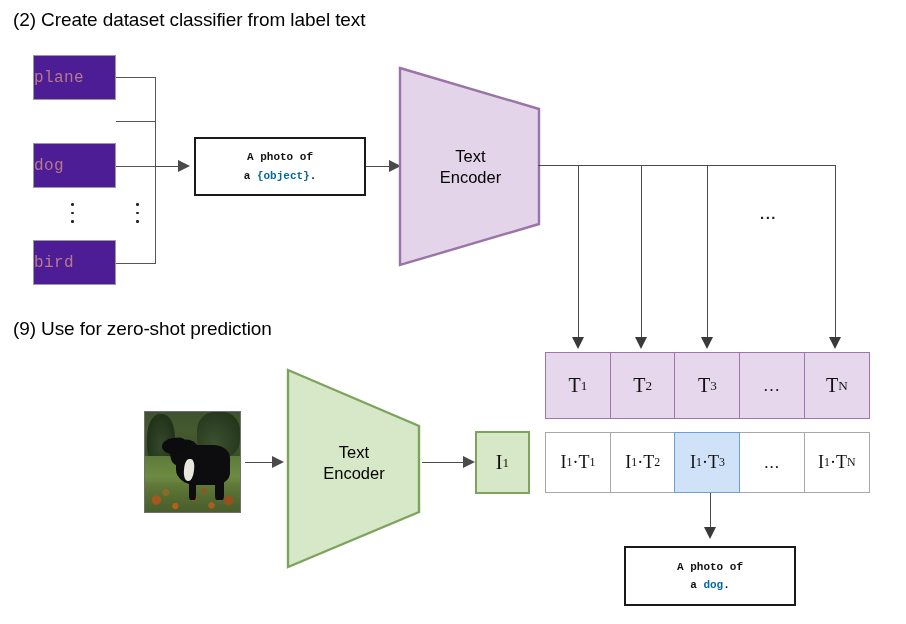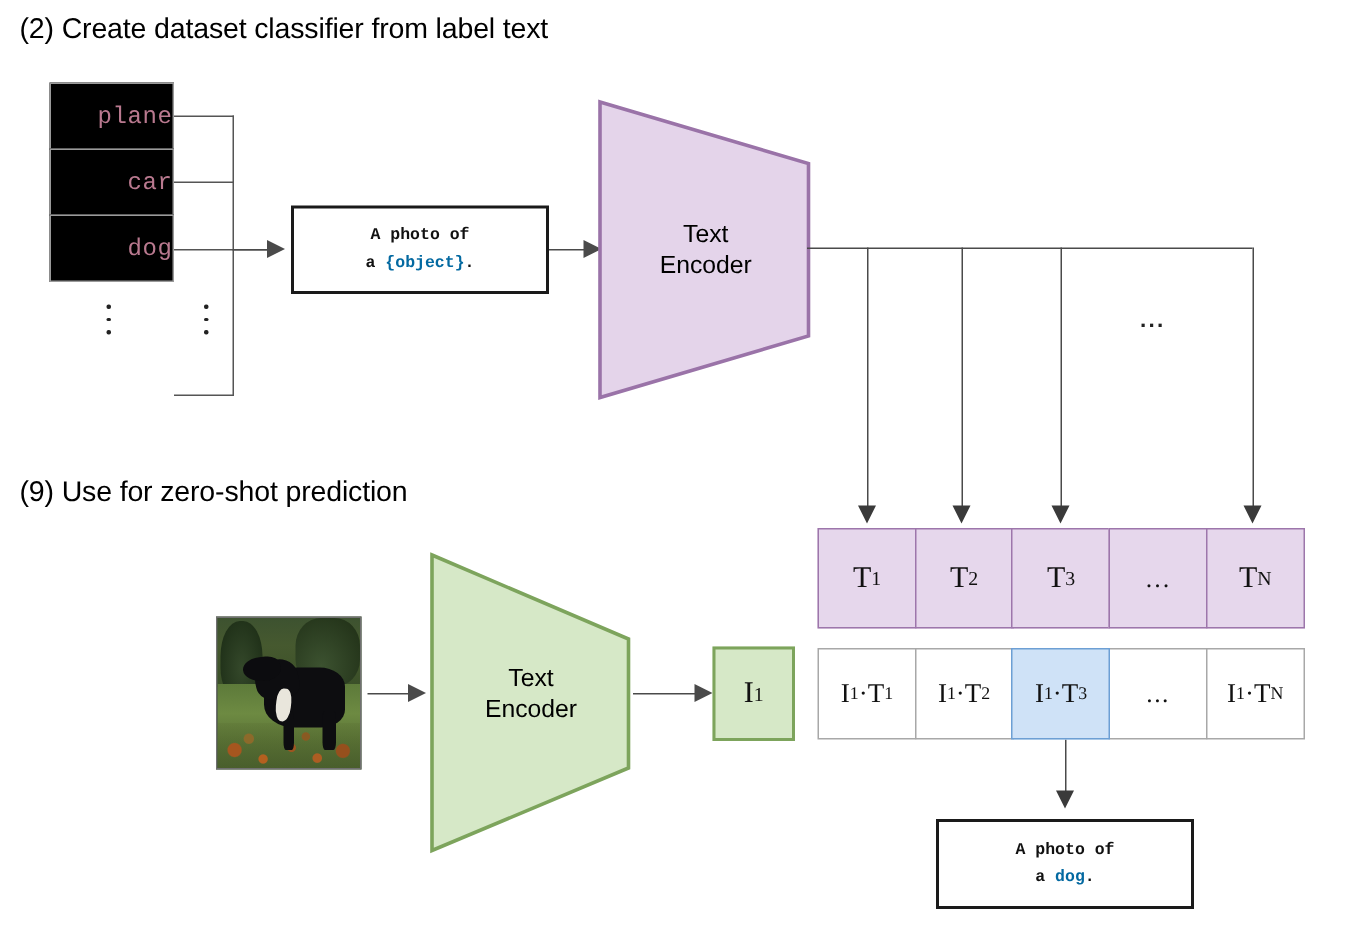--- a/index.html
+++ b/index.html
@@ -30,27 +30,27 @@
     font-weight: 400;
     color: #000;
     letter-spacing: -0.1px;
     white-space: nowrap;
   }
 
   
   .label-box {
     box-sizing: border-box;
     border: 1.3px solid #9a9a9a;
-    background: #000000;
+    background: #4c1d95;
     font-family: "Liberation Mono", monospace;
     font-size: 16px;
     color: #b9798f;
     display: flex;
     align-items: center;
-    justify-content: flex-end;
+    justify-content: flex-start;
     letter-spacing: 0.4px;
   }
 
   
   .vdots {
     display: flex;
     flex-direction: column;
     align-items: center;
     justify-content: space-between;
     height: 20px;
@@ -227,25 +227,25 @@
 </head>
 <body>
 
 <div class="canvas">
 
   <div class="abs heading" style="left:13px; top:9px;">(2) Create dataset classifier from label text</div>
 
   <div class="abs label-box" style="left:33px; top:55px; width:83px; height:45px;">
     <span>plane</span>
   </div>
-  <div class="abs label-box" style="left:33px; top:99px; width:83px; height:45px;">
-    <span>car</span>
-  </div>
   <div class="abs label-box" style="left:33px; top:143px; width:83px; height:45px;">
     <span>dog</span>
+  </div>
+  <div class="abs label-box" style="left:33px; top:240px; width:83px; height:45px;">
+    <span>bird</span>
   </div>
 
   <div class="abs vdots" style="left:71px; top:203px;">
     <i></i>
       <i></i>
       <i></i>
   </div>
 
   <div class="abs vdots" style="left:136px; top:203px;">
     <i></i>

